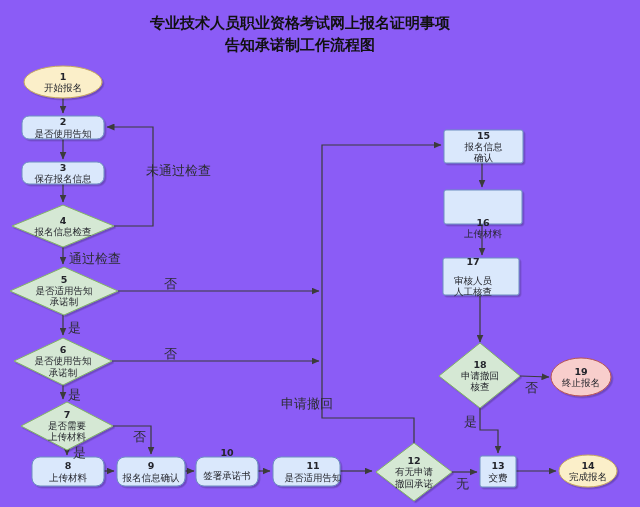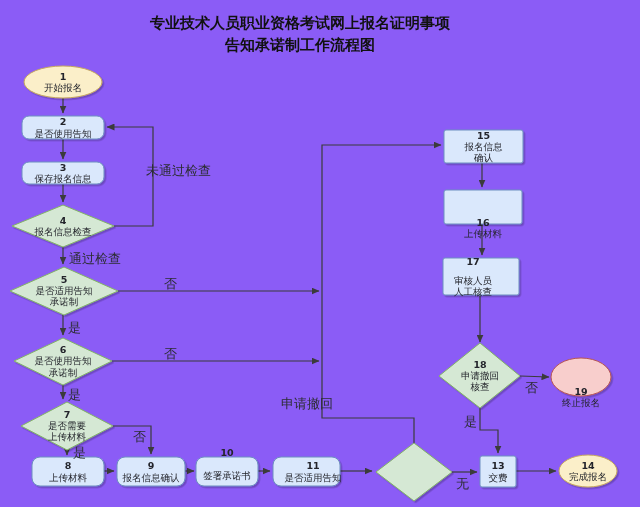--- a/index.html
+++ b/index.html
@@ -136,20 +136,25 @@
       <span class="lbl">报名信息确认</span>
   </div>
   <div class="node-text" style="left:196px;top:457px;width:62px;height:14px;gap:12px;">
     <span class="num">10</span>
       <span class="lbl">签署承诺书</span>
   </div>
   <div class="node-text" style="left:273px;top:457px;width:80px;height:29px;text-align:center;">
     <span class="num">11</span>
       <span class="lbl">是否适用告知</span>
   </div>
+  <div class="node-text" style="left:376px;top:442px;width:76px;height:60px;">
+    <span class="num">12</span>
+      <span class="lbl">有无申请
+撤回承诺</span>
+  </div>
   <div class="node-text" style="left:480px;top:456px;width:36px;height:31px;">
     <span class="num">13</span>
       <span class="lbl">交费</span>
   </div>
   <div class="node-text" style="left:559px;top:455px;width:58px;height:32px;">
     <span class="num">14</span>
       <span class="lbl">完成报名</span>
   </div>
   <div class="node-text" style="left:444px;top:130px;width:79px;height:33px;">
     <span class="num">15</span>
@@ -163,21 +168,21 @@
   <div class="node-text" style="left:443px;top:258px;width:60px;height:37px;gap:8px;">
     <span class="num">17</span>
       <span class="lbl">审核人员
 人工核查</span>
   </div>
   <div class="node-text" style="left:439px;top:343px;width:82px;height:65px;">
     <span class="num">18</span>
       <span class="lbl">申请撤回
 核查</span>
   </div>
-  <div class="node-text" style="left:551px;top:378px;width:60px;height:38px;text-align:center;">
+  <div class="node-text" style="left:551px;top:358px;width:60px;height:38px;text-align:center;">
     <span class="num">19</span>
       <span class="lbl">终止报名</span>
   </div>
 
   <div class="edge-label" style="left:146px;top:164px;">未通过检查</div>
   <div class="edge-label" style="left:69px;top:252px;">通过检查</div>
   <div class="edge-label" style="left:68px;top:321px;">是</div>
   <div class="edge-label" style="left:164px;top:277px;">否</div>
   <div class="edge-label" style="left:68px;top:388px;">是</div>
   <div class="edge-label" style="left:164px;top:347px;">否</div>

